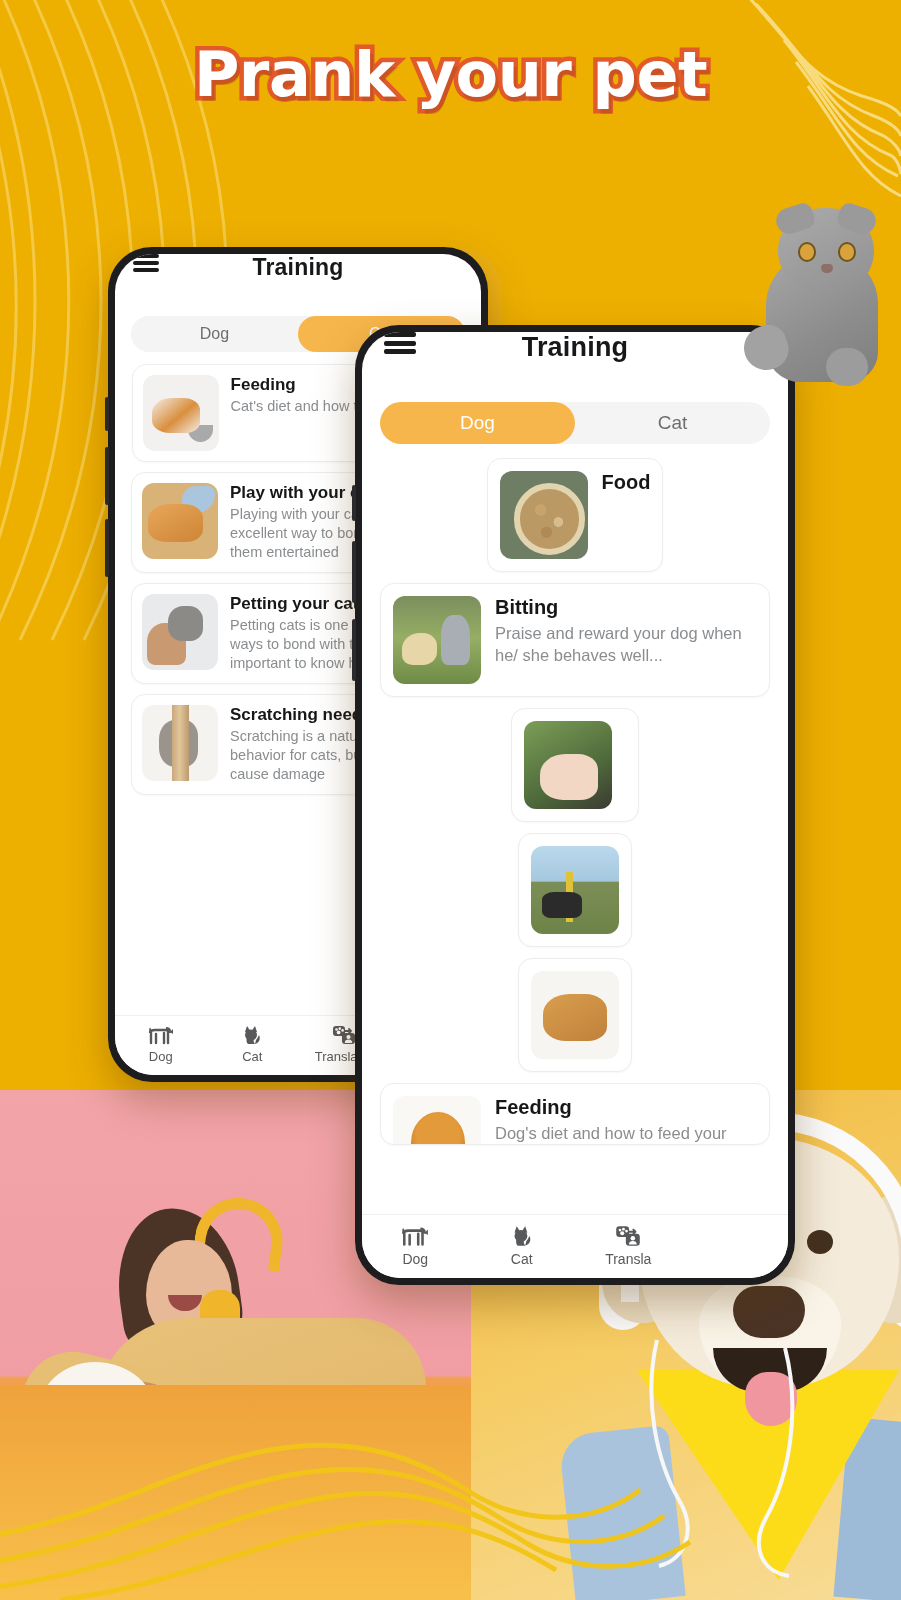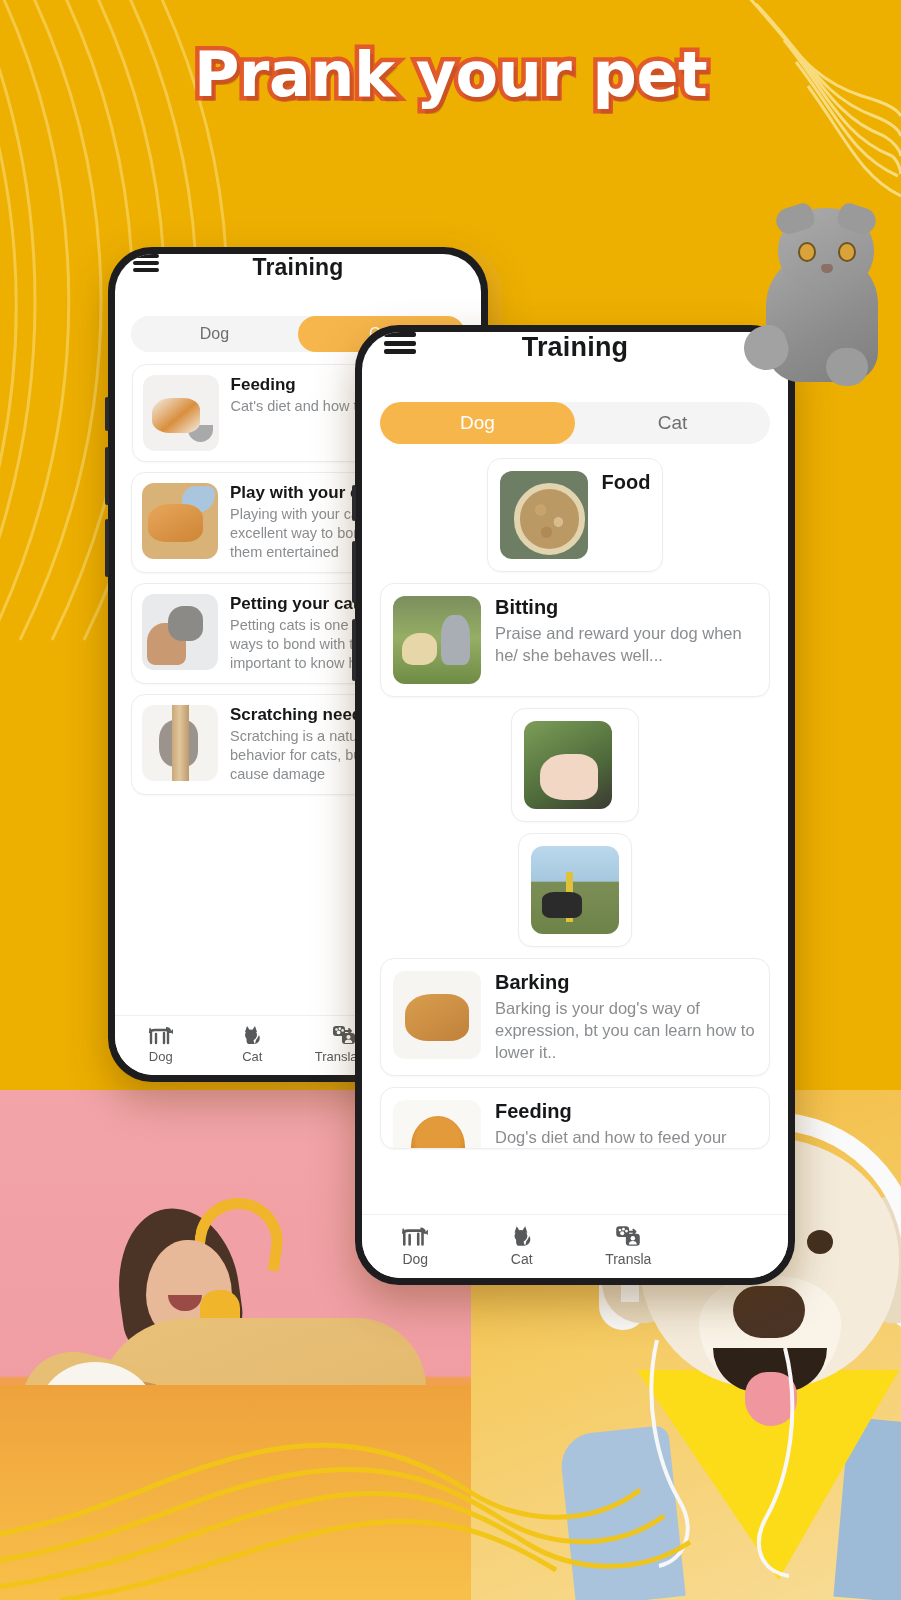--- a/index.html
+++ b/index.html
@@ -481,24 +481,20 @@
         <div class="card">
           <div class="card-thumb t-bit"></div>
           <div class="card-text">
           </div>
         </div>
         <div class="card">
           <div class="card-thumb t-obed"></div>
         </div>
         <div class="card">
           <div class="card-thumb t-bark"></div>
-          <div class="card-text">
-            <div class="card-title">Barking</div>
-            <div class="card-desc">Barking is your dog's way of expression, bt you can learn how to lower it..</div>
-          </div>
         </div>
         <div class="card clip-row" style="max-height:62px;">
           <div class="card-thumb t-pom"></div>
           <div class="card-text">
             <div class="card-title">Feeding</div>
             <div class="card-desc">Dog's diet and how to feed your dog</div>
           </div>
         </div>
       </div>
 

